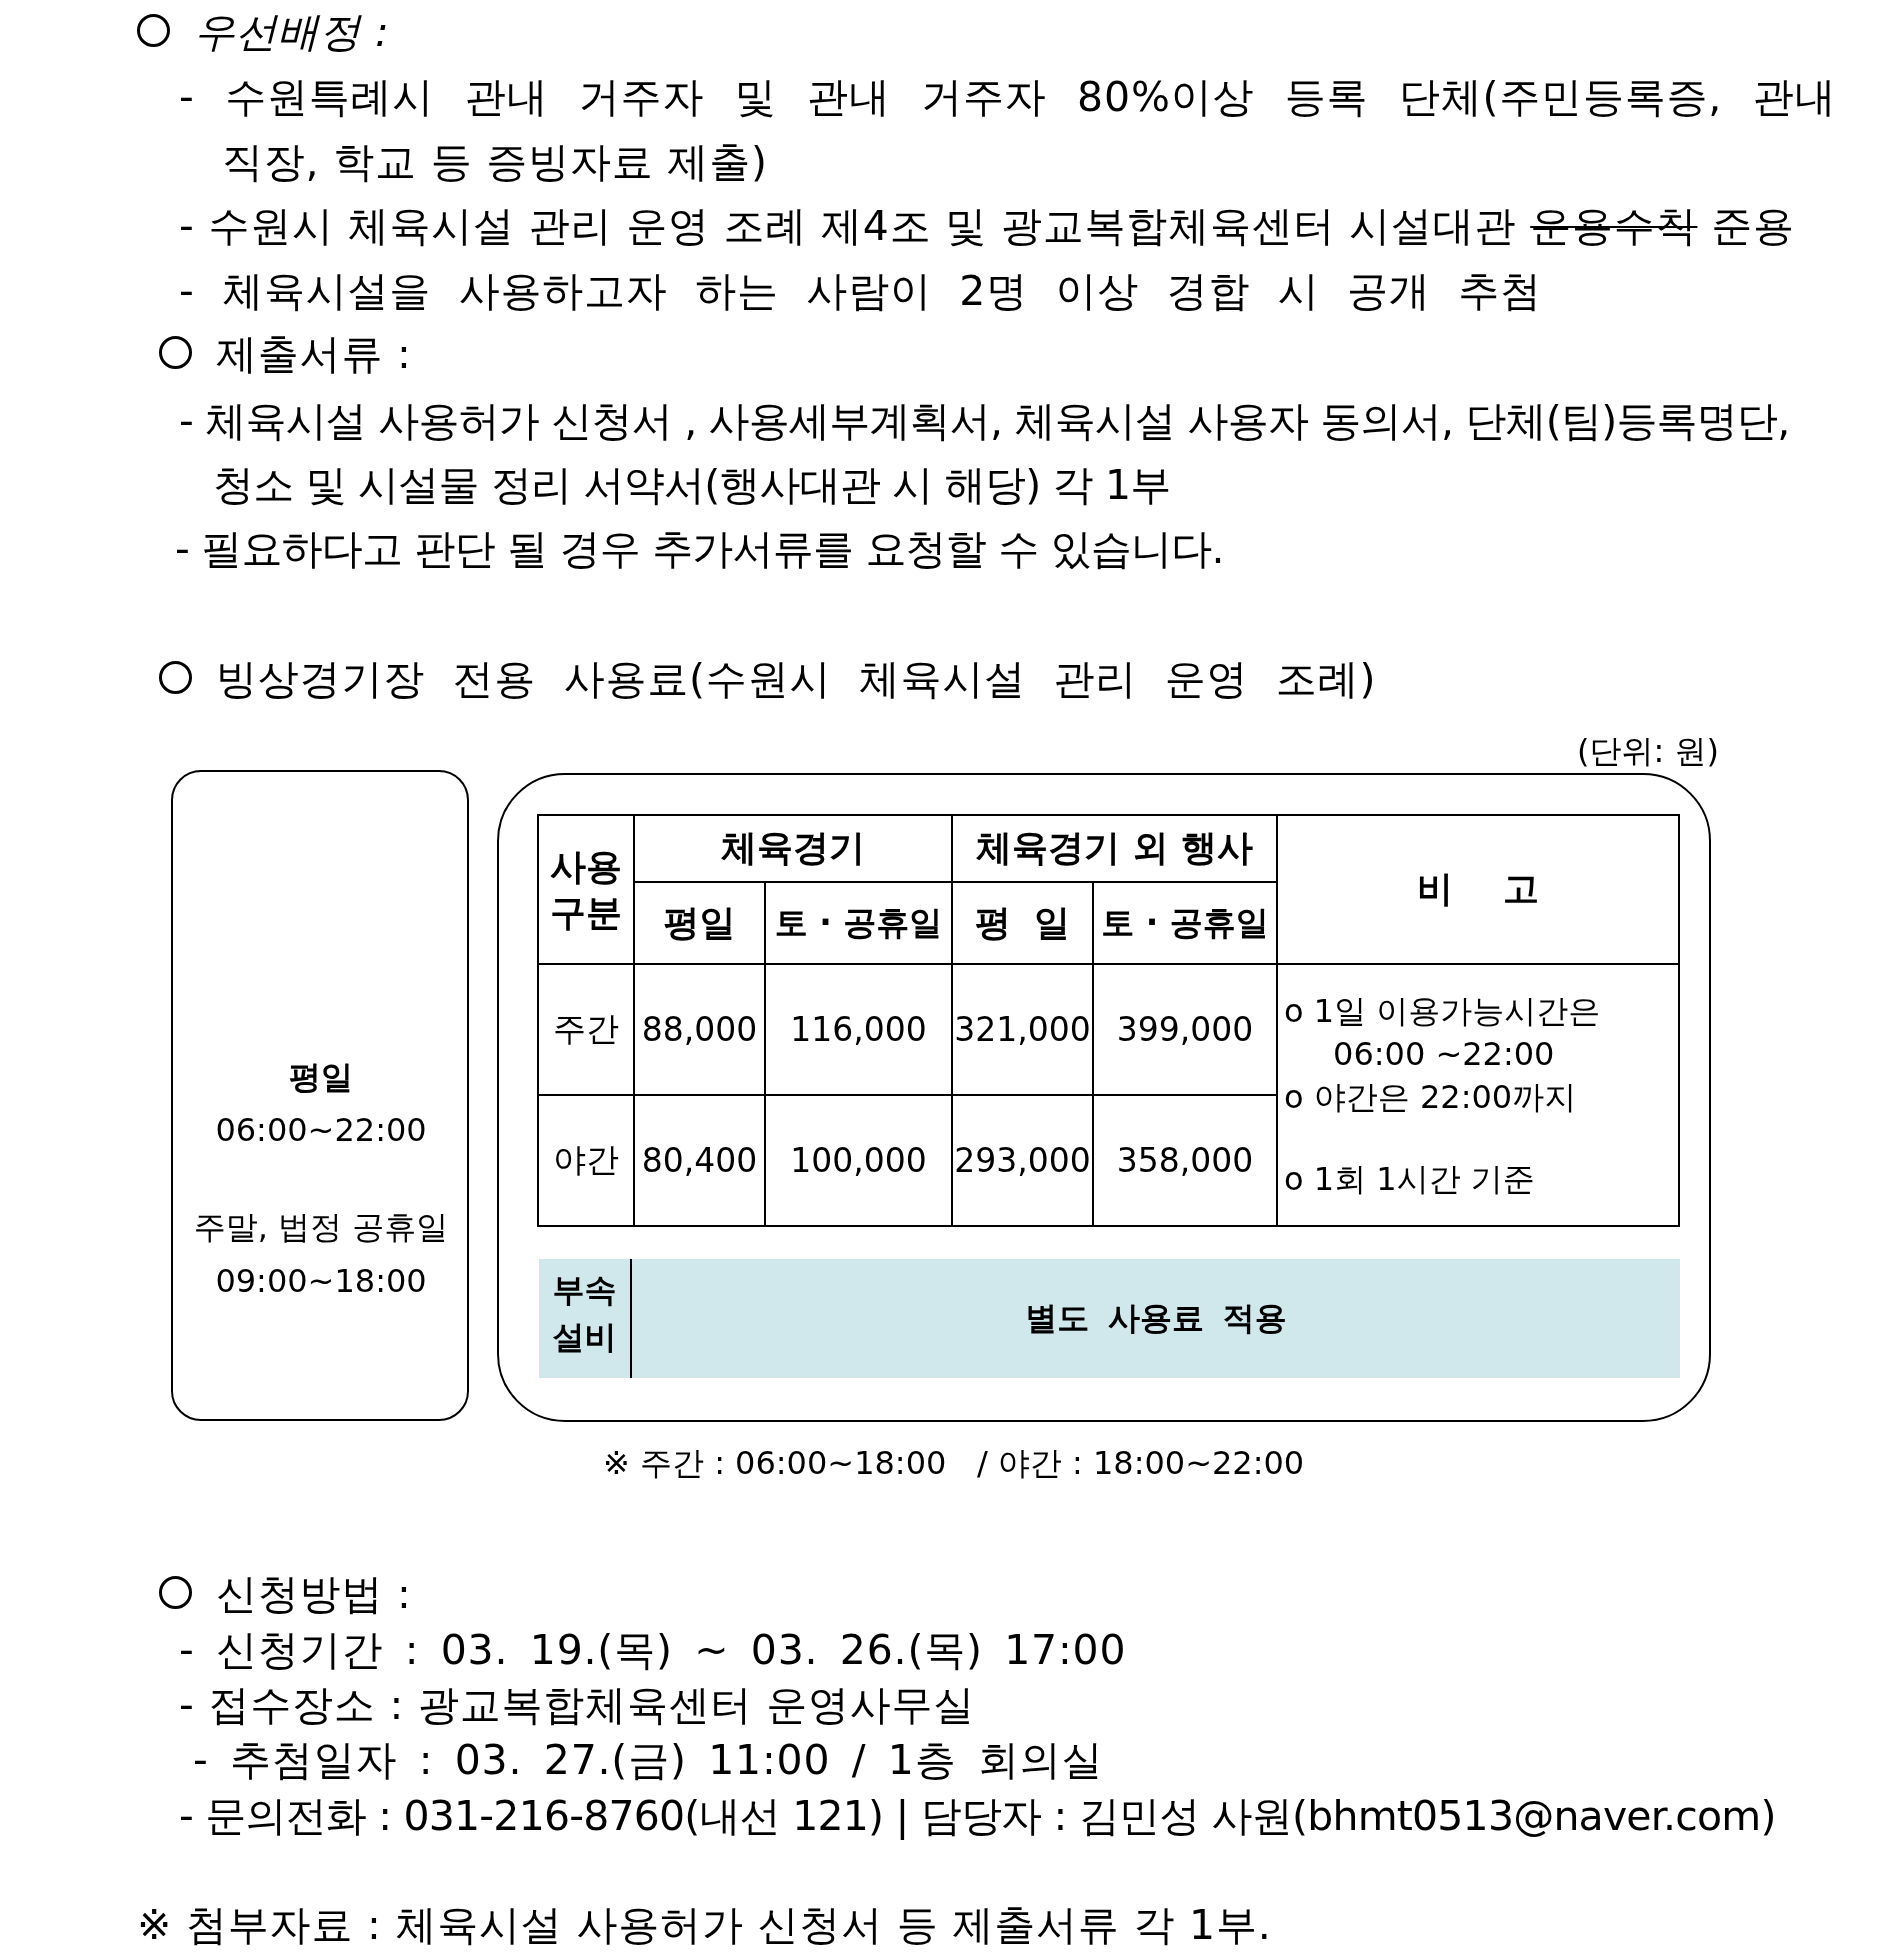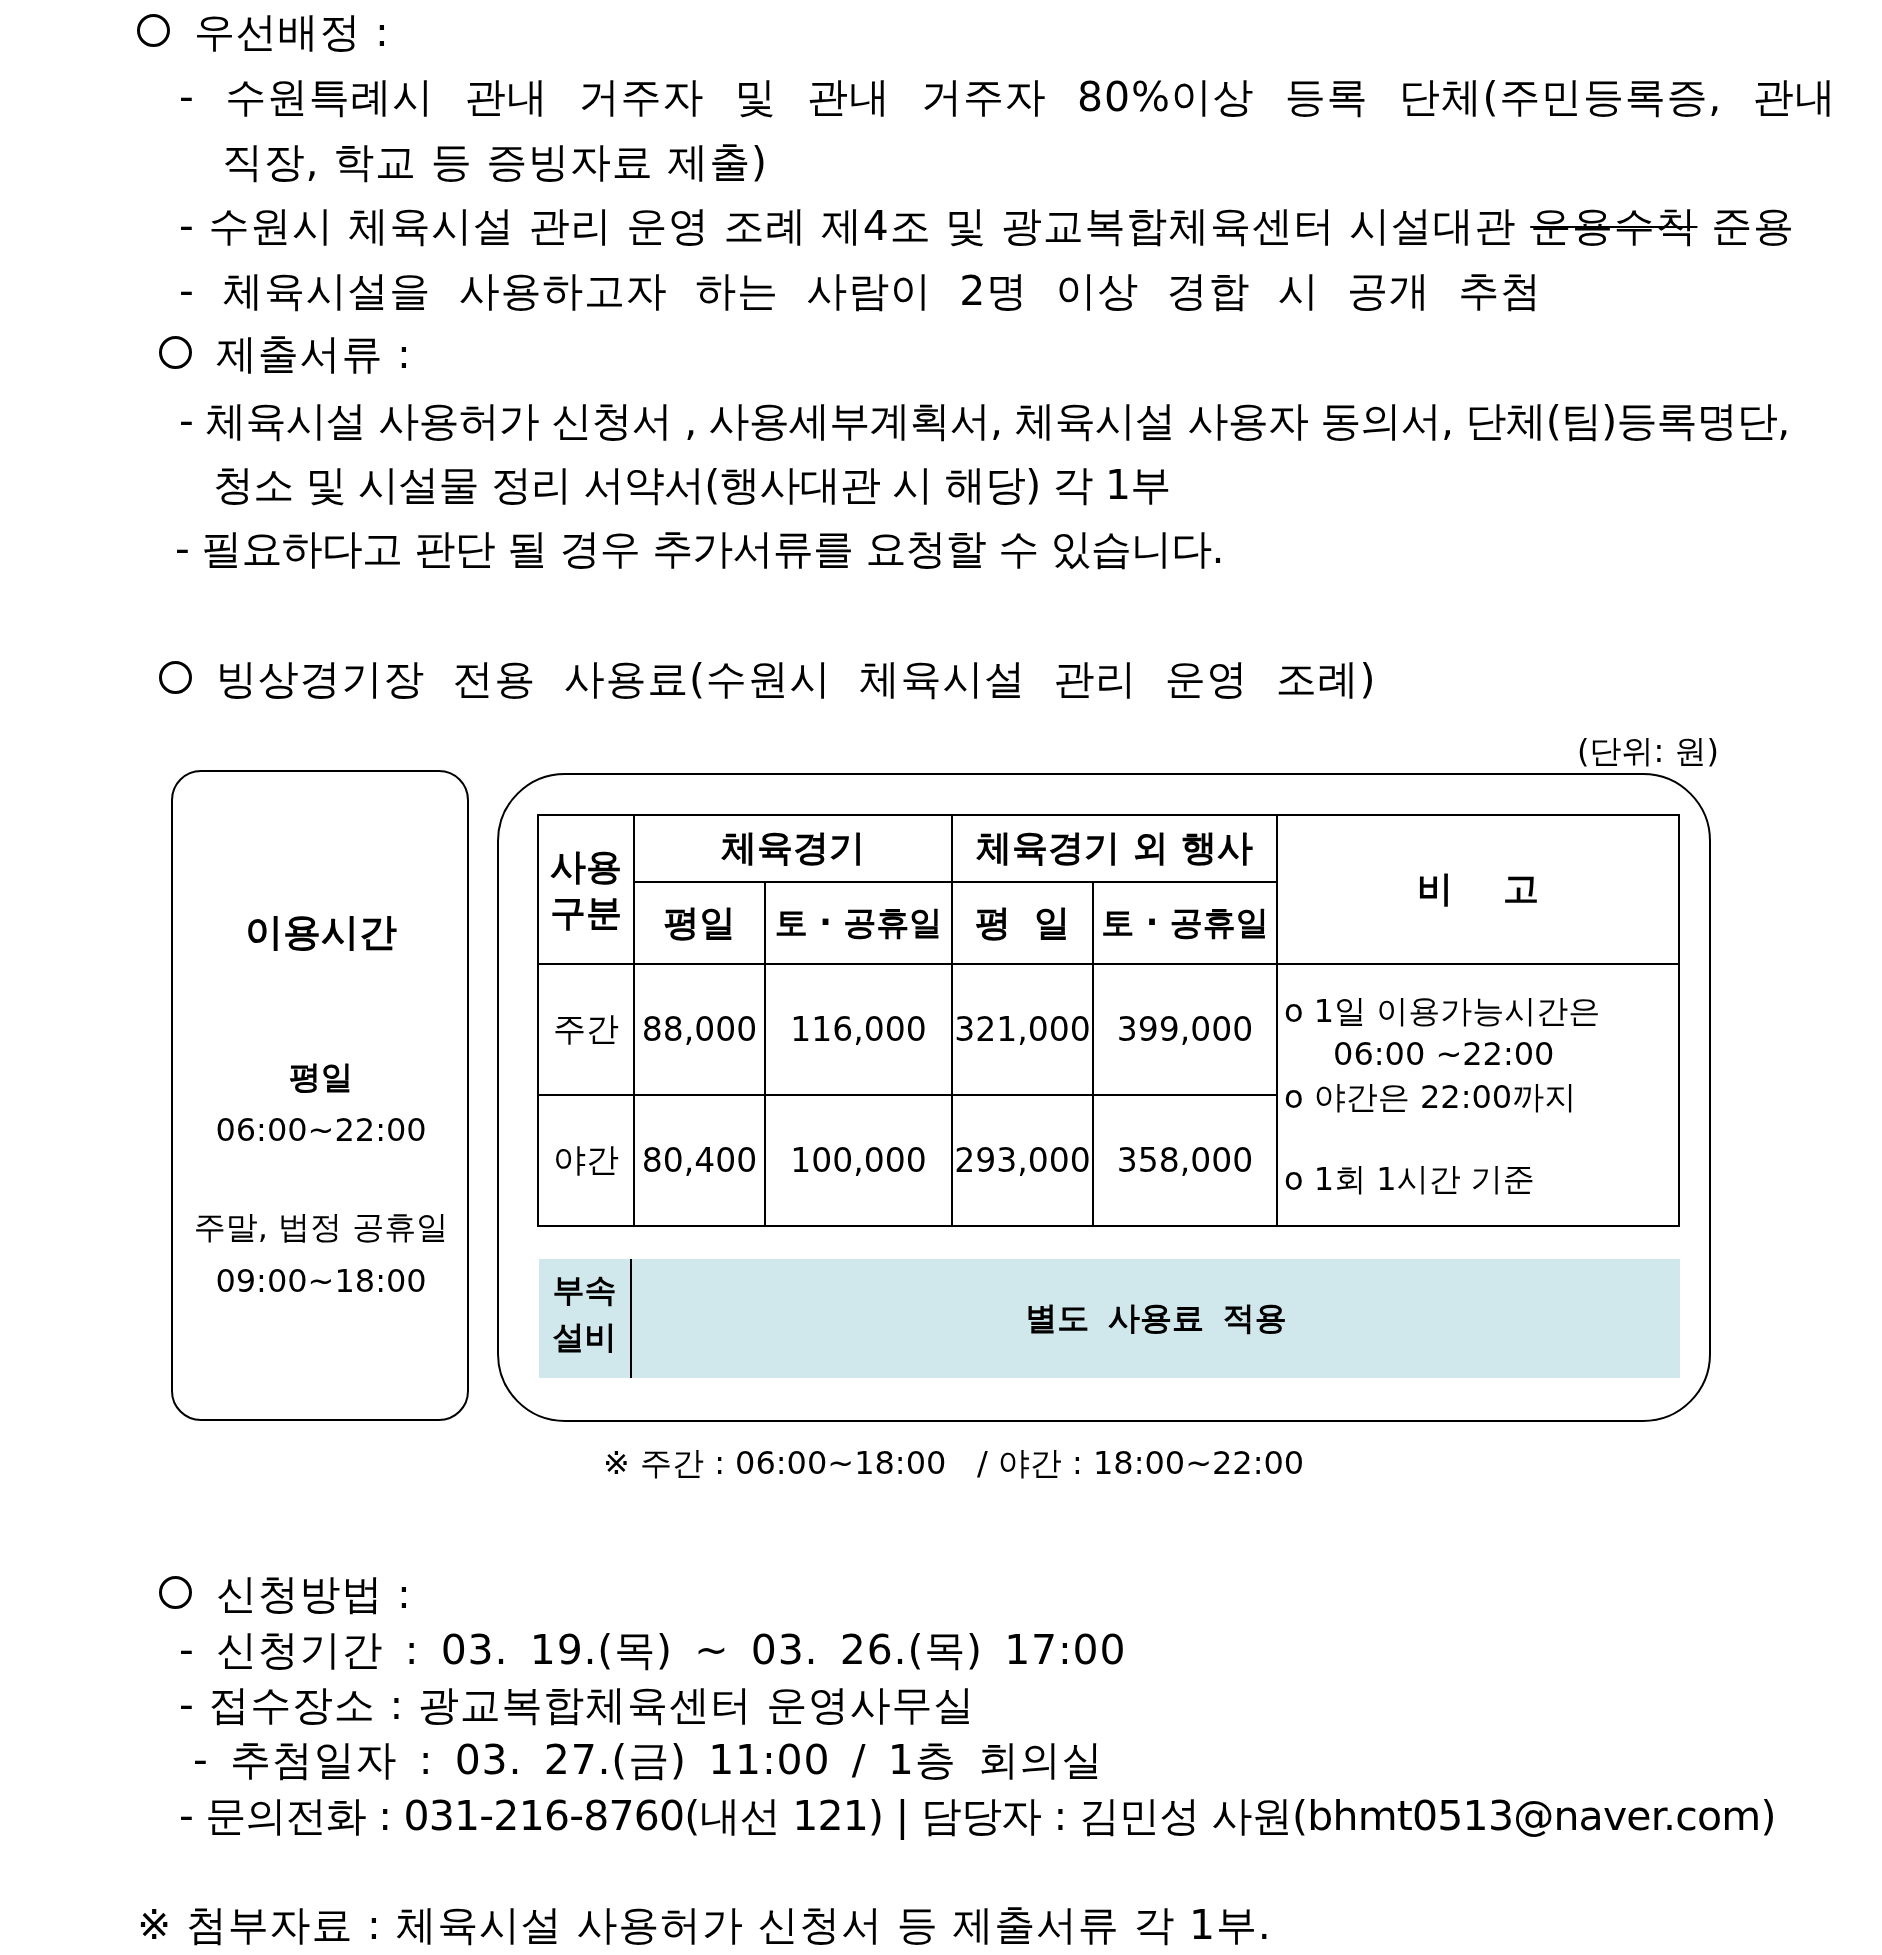--- a/index.html
+++ b/index.html
@@ -13,21 +13,21 @@
   .tbl { position:absolute; border-collapse:collapse; table-layout:fixed; }
   .tbl td { border:2.3px solid #000; text-align:center; vertical-align:middle; padding:0; font-size:33px; }
   .tbl .hd { font-size:36px; font-weight:bold; }
   .tbl .note { text-align:left; font-size:32px; line-height:43px; padding-left:6px; vertical-align:middle; }
   .side-text { position:absolute; width:296px; text-align:center; }
   .attach { position:absolute; background:#d0e8ec; }
 </style>
 </head>
 <body>
 
-<div class="abs body-text" style="left:137px; top:12px;">
+<div class="abs body-text" style="left:137px; top:12px;font-style:italic;">
   <span class="circle"></span><span>우선배정 :</span>
 </div>
 <div class="abs body-text" style="left:179px; top:77px; word-spacing:16.7px;">- 수원특례시 관내 거주자 및 관내 거주자 80%이상 등록 단체(주민등록증, 관내</div>
 <div class="abs body-text" style="left:222px; top:142px;">직장, 학교 등 증빙자료 제출)</div>
 <div class="abs body-text" style="left:179px; top:206px;">
   <span>- 수원시 체육시설 관리 운영 조례 제4조 및 광교복합체육센터 시설대관</span>
   <span class="u">운용수칙</span>
   <span>준용</span>
 </div>
 <div class="abs body-text" style="left:179px; top:271px; word-spacing:13.7px;">- 체육시설을 사용하고자 하는 사람이 2명 이상 경합 시 공개 추첨</div>
@@ -38,21 +38,20 @@
 <div class="abs body-text" style="left:179px; top:401px; letter-spacing:-0.8px;">- 체육시설 사용허가 신청서 , 사용세부계획서, 체육시설 사용자 동의서, 단체(팀)등록명단,</div>
 <div class="abs body-text" style="left:213px; top:465px; letter-spacing:-0.8px;">청소 및 시설물 정리 서약서(행사대관 시 해당)   각 1부</div>
 <div class="abs body-text" style="left:175px; top:529px; letter-spacing:-0.8px;">- 필요하다고 판단 될 경우 추가서류를 요청할 수 있습니다.</div>
 
 <div class="abs body-text" style="left:159px; top:659px; word-spacing:13.7px;">
   <span class="circle"></span><span>빙상경기장 전용 사용료(수원시 체육시설 관리 운영 조례)</span>
 </div>
 <div class="abs" style="left:1577px; top:730px; font-size:32px;">(단위: 원)</div>
 
 <div class="rbox" style="left:171px; top:770px; width:298px; height:651px; border-radius:30px;">
-  <div class="side-text" style="top:135px; font-size:38px; font-weight:bold;">이용시간</div>
   <div class="side-text" style="top:284px; font-size:32px; font-weight:bold;">평일</div>
   <div class="side-text" style="top:339px; font-size:32px;">06:00~22:00</div>
   <div class="side-text" style="top:434px; font-size:32px; font-weight:normal;">주말, 법정 공휴일</div>
   <div class="side-text" style="top:490px; font-size:32px;">09:00~18:00</div>
 </div>
 
 <div class="rbox" style="left:497px; top:773px; width:1214px; height:649px; border-radius:68px;"></div>
 
 <table class="tbl" style="left:537px; top:814px; width:1142px; height:410px;">
   <colgroup>

